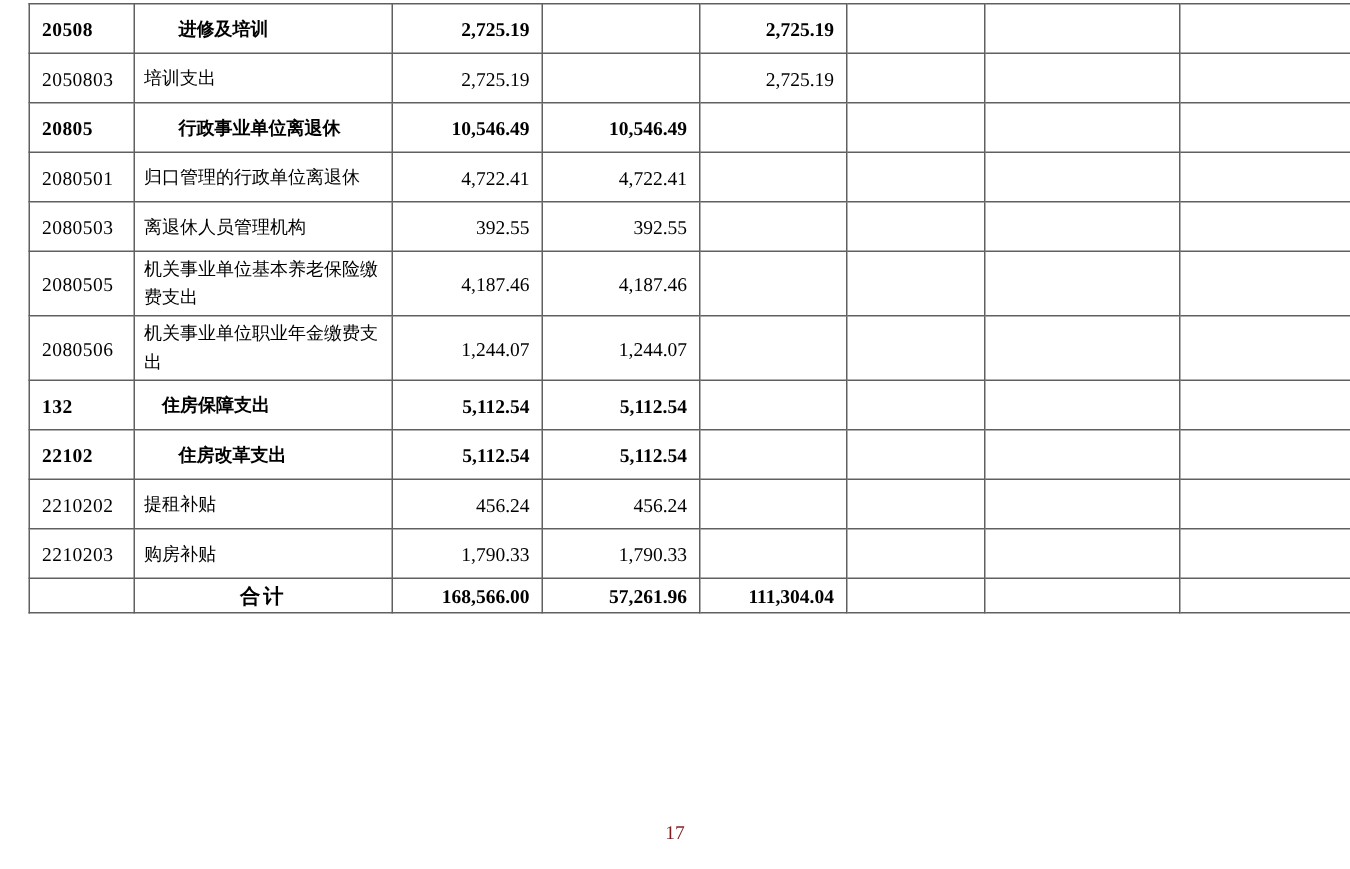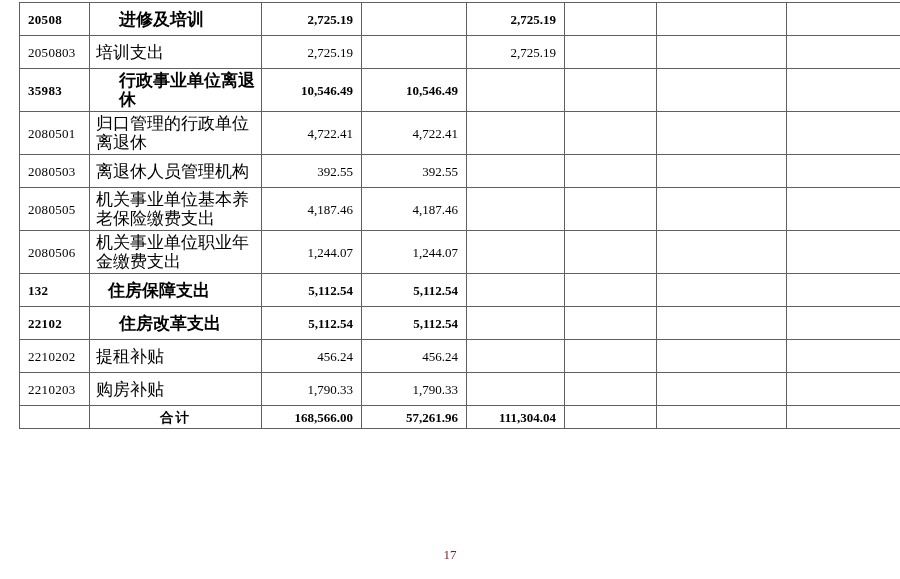--- a/index.html
+++ b/index.html
@@ -24,21 +24,21 @@
     padding: 2px 0;
     vertical-align: middle;
     font-size: 13px;
     line-height: 19px;
     overflow: hidden;
     white-space: nowrap;
   }
   td.code-cell { padding-left: 8px; letter-spacing: 0.3px; }
   td.name-cell {
     padding-left: 6px;
-    font-size: 17px;
+    font-size: 12px;
     white-space: normal;
     word-break: break-all;
   }
   td.name-cell.level1 { padding-left: 18px; }
   td.name-cell.level2 { padding-left: 29px; }
   td.name-cell.total  { padding-left: 0; text-align: center; font-size: 13.5px; letter-spacing: 2px; }
   td.num-cell { text-align: right; padding-right: 8px; }
   tr.bold td { font-weight: bold; }
   tr.total-row td { height: 23px; padding: 1px 0; }
   tr.total-row td.num-cell { padding-right: 8px; }
@@ -83,21 +83,21 @@
       <td class="code-cell">2050803</td>
       <td class="name-cell detail">培训支出</td>
       <td class="num-cell">2,725.19</td>
       <td class="num-cell"></td>
       <td class="num-cell">2,725.19</td>
       <td class="num-cell"></td>
       <td class="num-cell"></td>
       <td class="num-cell"></td>
     </tr>
         <tr class="bold">
-      <td class="code-cell">35983</td>
+      <td class="code-cell">20805</td>
       <td class="name-cell level2">行政事业单位离退休</td>
       <td class="num-cell">10,546.49</td>
       <td class="num-cell">10,546.49</td>
       <td class="num-cell"></td>
       <td class="num-cell"></td>
       <td class="num-cell"></td>
       <td class="num-cell"></td>
     </tr>
         <tr>
       <td class="code-cell">2080501</td>

